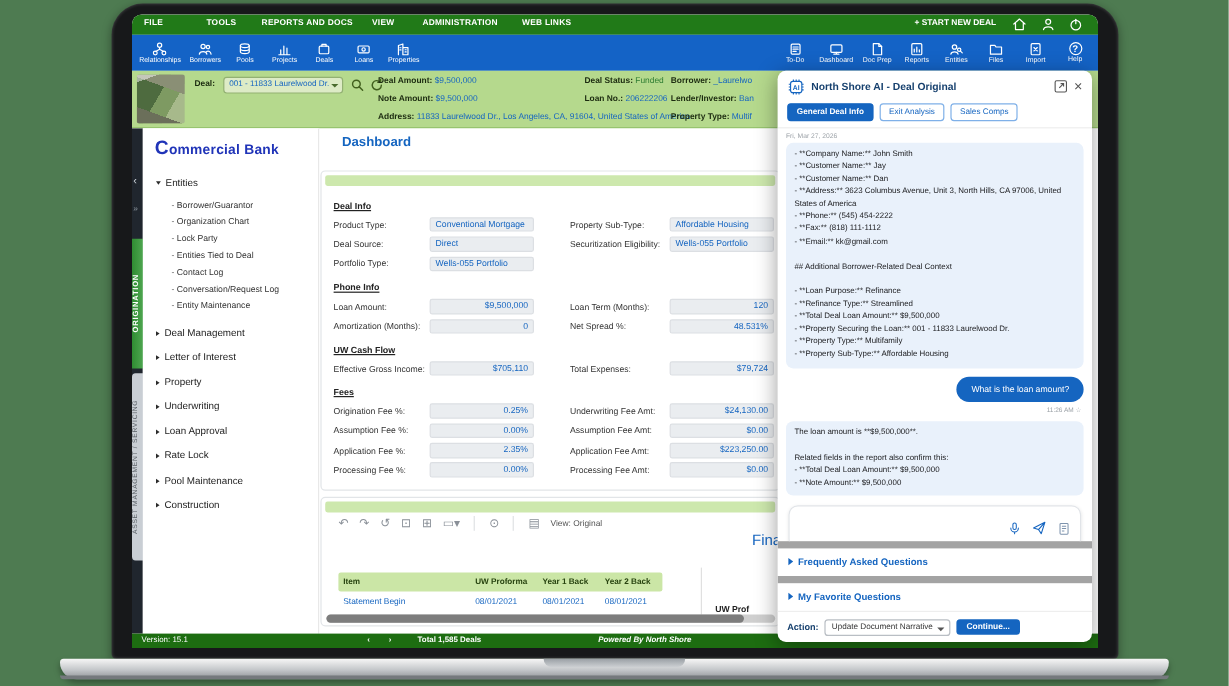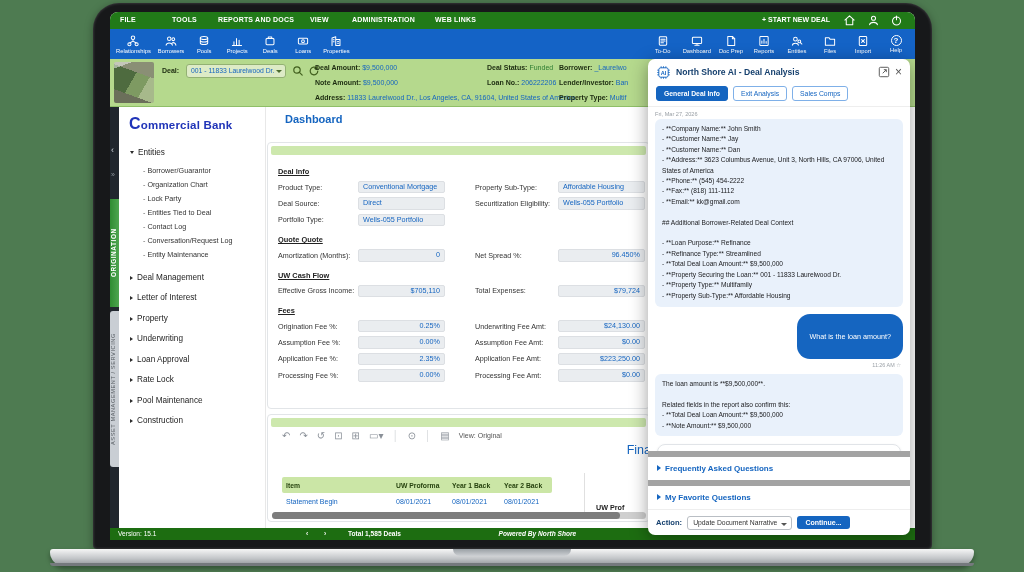--- a/index.html
+++ b/index.html
@@ -128,21 +128,21 @@
   .ai-x { font-size:12px; color:#555; line-height:1; }
   .ai-tabs { display:flex; gap:5px; padding:1px 8px 5px; border-bottom:1px solid #eee; }
   .ai-tab { font-size:6.8px; padding:3px 7px; border-radius:3px; border:1px solid #7fb0e8; color:#1565c0; white-space:nowrap; }
   .ai-tab.active { background:#1565c0; color:#fff; border-color:#1565c0; font-weight:bold; }
   .ai-chat { flex:1; padding:4px 7px 0; overflow:hidden; }
   .ai-date { font-size:5.6px; color:#9aa0a6; margin-bottom:2px; }
   .bubble { background:#e9f1fb; border-radius:6px; padding:5px 7px; font-size:6.6px; line-height:10.4px;
             color:#202124; white-space:pre-wrap; }
   .b1 { max-height:188px; overflow:hidden; }
   .urow { display:flex; justify-content:flex-end; margin-top:7px; }
-  .ububble { background:#1565c0; color:#fff; font-size:7.2px; padding:18px 12px; border-radius:13px; }
+  .ububble { background:#1565c0; color:#fff; font-size:7.2px; padding:6px 12px; border-radius:13px; }
   .utime { text-align:right; font-size:5.4px; color:#9aa0a6; margin:3px 2px 6px 0; }
   .ai-input { margin:8px 2px 0; height:36px; border:1px solid #e1e4e8; border-radius:8px;
               box-shadow:0 1px 3px rgba(0,0,0,.08); position:relative; }
   .ai-input .icons { position:absolute; right:8px; top:12px; display:flex; gap:9px; }
   .ai-sec { border-top:6px solid #a3a3a3; padding:7px 9px; font-size:8px; font-weight:bold; color:#1565c0; }
   .tri-b { display:inline-block; width:0; height:0; border-top:3px solid transparent; border-bottom:3px solid transparent;
            border-left:4px solid #1565c0; margin-right:4px; }
   .ai-foot { border-top:1px solid #eee; height:26px; display:flex; align-items:center; gap:5px; padding:0 8px; }
   .ai-action { font-size:7.6px; font-weight:bold; color:#16406e; }
   .ai-select { position:relative; border:1px solid #b9bec4; border-radius:3px; font-size:6.8px; color:#333;
@@ -378,27 +378,34 @@
                   <span class="vbox">Wells-055 Portfolio</span>
                 </div>
               <div class="frow">
                   <span class="flab">Portfolio Type:</span>
                   <span class="vbox">Wells-055 Portfolio</span>
                   <span></span>
                   <span></span>
                   <span></span>
                 </div>
 
-              <div class="fhdr">Quote Quote</div>
+              <div class="fhdr">Phone Info</div>
+              <div class="frow">
+                  <span class="flab">Loan Amount:</span>
+                  <span class="vbox num">$9,500,000</span>
+                  <span></span>
+                  <span class="flab">Loan Term (Months):</span>
+                  <span class="vbox num">120</span>
+                </div>
               <div class="frow">
                   <span class="flab">Amortization (Months):</span>
                   <span class="vbox num">0</span>
                   <span></span>
                   <span class="flab">Net Spread %:</span>
-                  <span class="vbox num">96.450%</span>
+                  <span class="vbox num">48.531%</span>
                 </div>
 
               <div class="fhdr">UW Cash Flow</div>
               <div class="frow">
                   <span class="flab">Effective Gross Income:</span>
                   <span class="vbox num">$705,110</span>
                   <span></span>
                   <span class="flab">Total Expenses:</span>
                   <span class="vbox num">$79,724</span>
                 </div>
@@ -482,21 +489,21 @@
         <span class="sb-pow">Powered By North Shore</span>
       </div>
 
       <div class="ai">
         <div class="ai-head">
           <svg width="15" height="15" viewBox="0 0 16 16">
             <rect x="3" y="3" width="10" height="10" rx="2" fill="none" stroke="#1565c0" stroke-width="1"></rect>
             <path d="M5.5 3V1.4M8 3V1.4M10.5 3V1.4M5.5 13v1.6M8 13v1.6M10.5 13v1.6M3 5.5H1.4M3 8H1.4M3 10.5H1.4M13 5.5h1.6M13 8h1.6M13 10.5h1.6" stroke="#1565c0" stroke-width="1"></path>
             <text x="8" y="10.3" font-size="6" font-weight="bold" fill="#1565c0" text-anchor="middle" font-family="Liberation Sans, sans-serif">AI</text>
           </svg>
-          <span class="ai-title">North Shore AI - Deal Analysis</span>
+          <span class="ai-title">North Shore AI - Deal Original</span>
           <svg width="12" height="12" viewBox="0 0 14 14">
             <rect x="1.5" y="1.5" width="11" height="11" rx="1.5" fill="none" stroke="#555" stroke-width="1.1"></rect>
             <path d="M5.5 8.5l4-4M6.8 4.3h2.9v2.9" fill="none" stroke="#555" stroke-width="1.1"></path>
           </svg>
           <span class="ai-x">×</span>
         </div>
         <div class="ai-tabs">
           <span class="ai-tab active">General Deal Info</span>
           <span class="ai-tab">Exit Analysis</span>
           <span class="ai-tab">Sales Comps</span>

